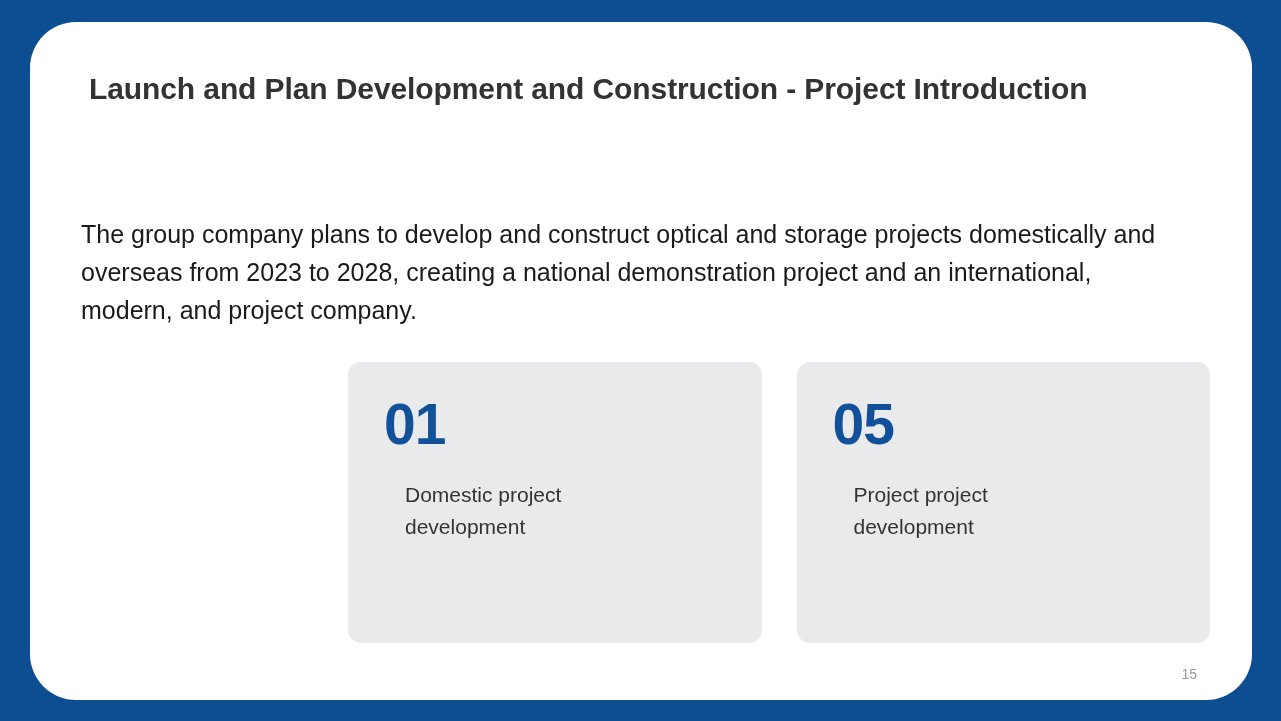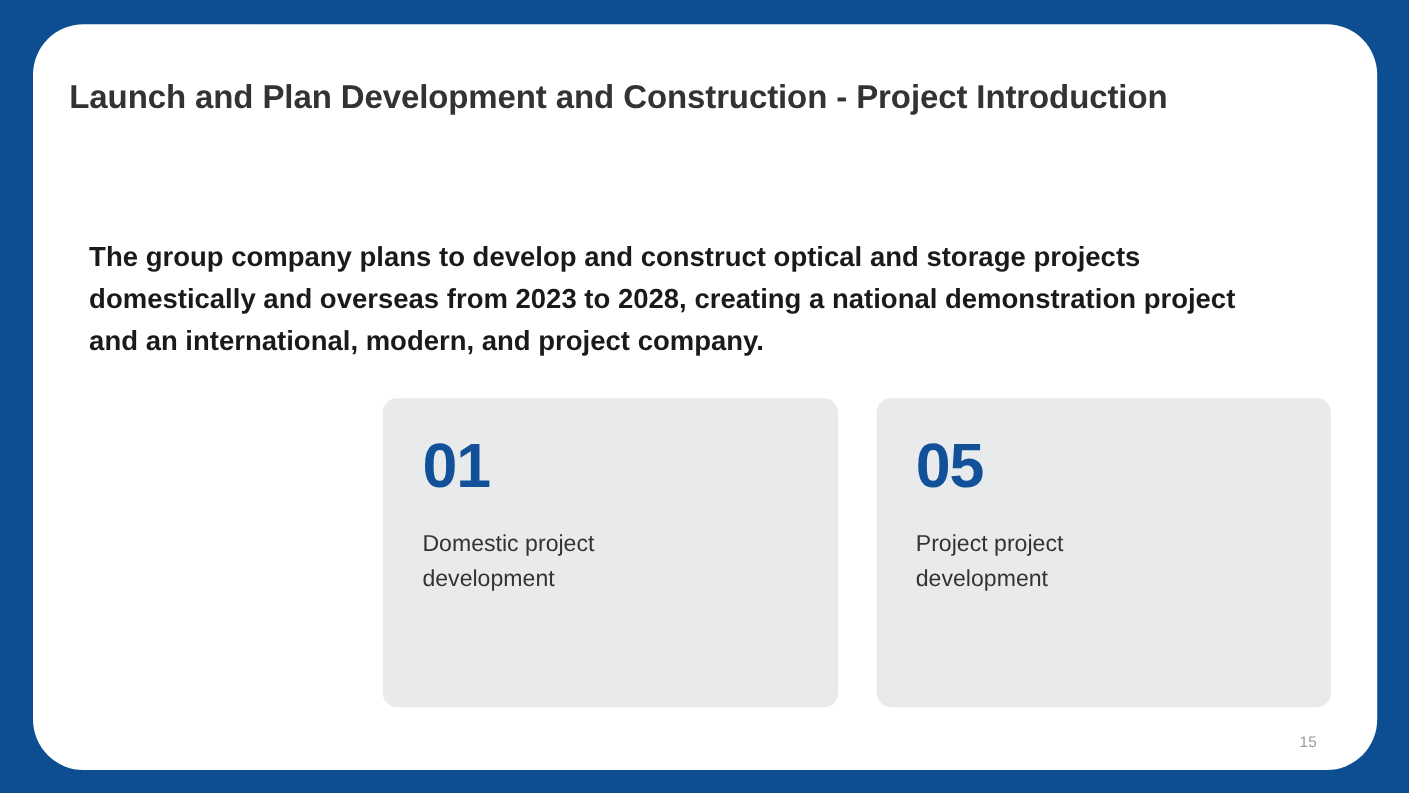--- a/index.html
+++ b/index.html
@@ -29,37 +29,37 @@
     top: 22px;
     width: 1222px;
     height: 678px;
     background: #ffffff;
     border-radius: 46px;
     box-sizing: border-box;
   }
 
   .slide-title {
     position: absolute;
-    left: 33px;
+    left: 59px;
     top: 27px;
     width: 1060px;
     font-size: 30px;
     font-weight: bold;
     color: #333333;
     line-height: 1.30;
     letter-spacing: -0.1px;
   }
 
   .slide-body {
     position: absolute;
     left: 51px;
     top: 168px;
     width: 1075px;
     font-size: 25px;
-    font-weight: bold;
+    font-weight: normal;
     color: #1a1a1a;
     line-height: 1.52;
   }
 
   .card-row {
     position: absolute;
     left: 318px;
     top: 340px;
     width: 862px;
     display: flex;
@@ -84,20 +84,21 @@
     letter-spacing: -1px;
   }
 
   .card-label {
     margin-top: 26px;
     font-size: 21px;
     font-weight: normal;
     color: #333333;
     line-height: 1.52;
     width: 240px;
+    margin-left: 21px;
   }
 
   .page-number {
     position: absolute;
     right: 55px;
     bottom: 18px;
     font-size: 14px;
     color: #9b9b9b;
     text-align: center;
   }

